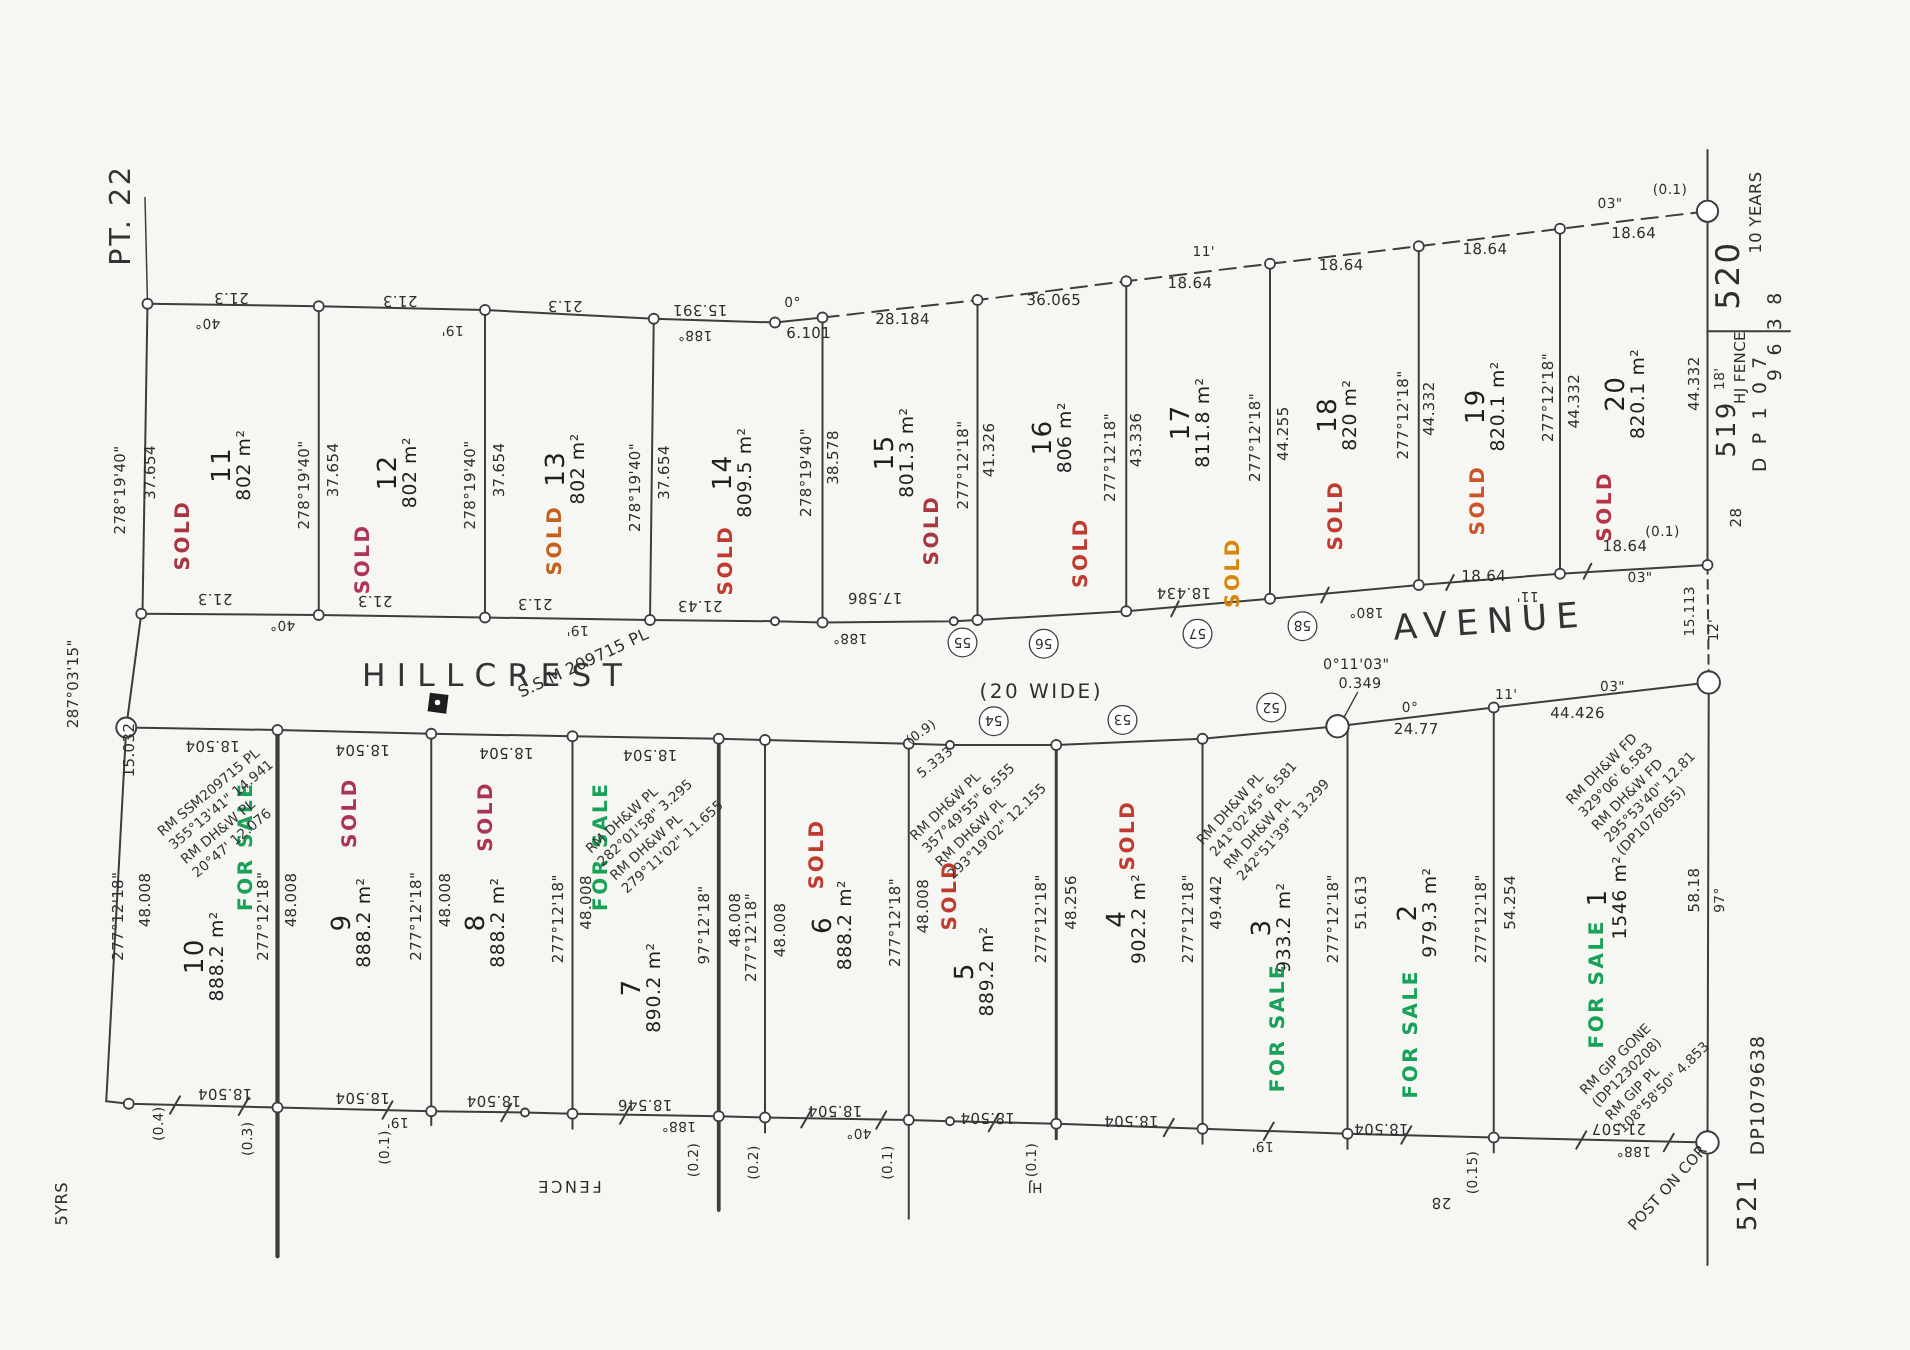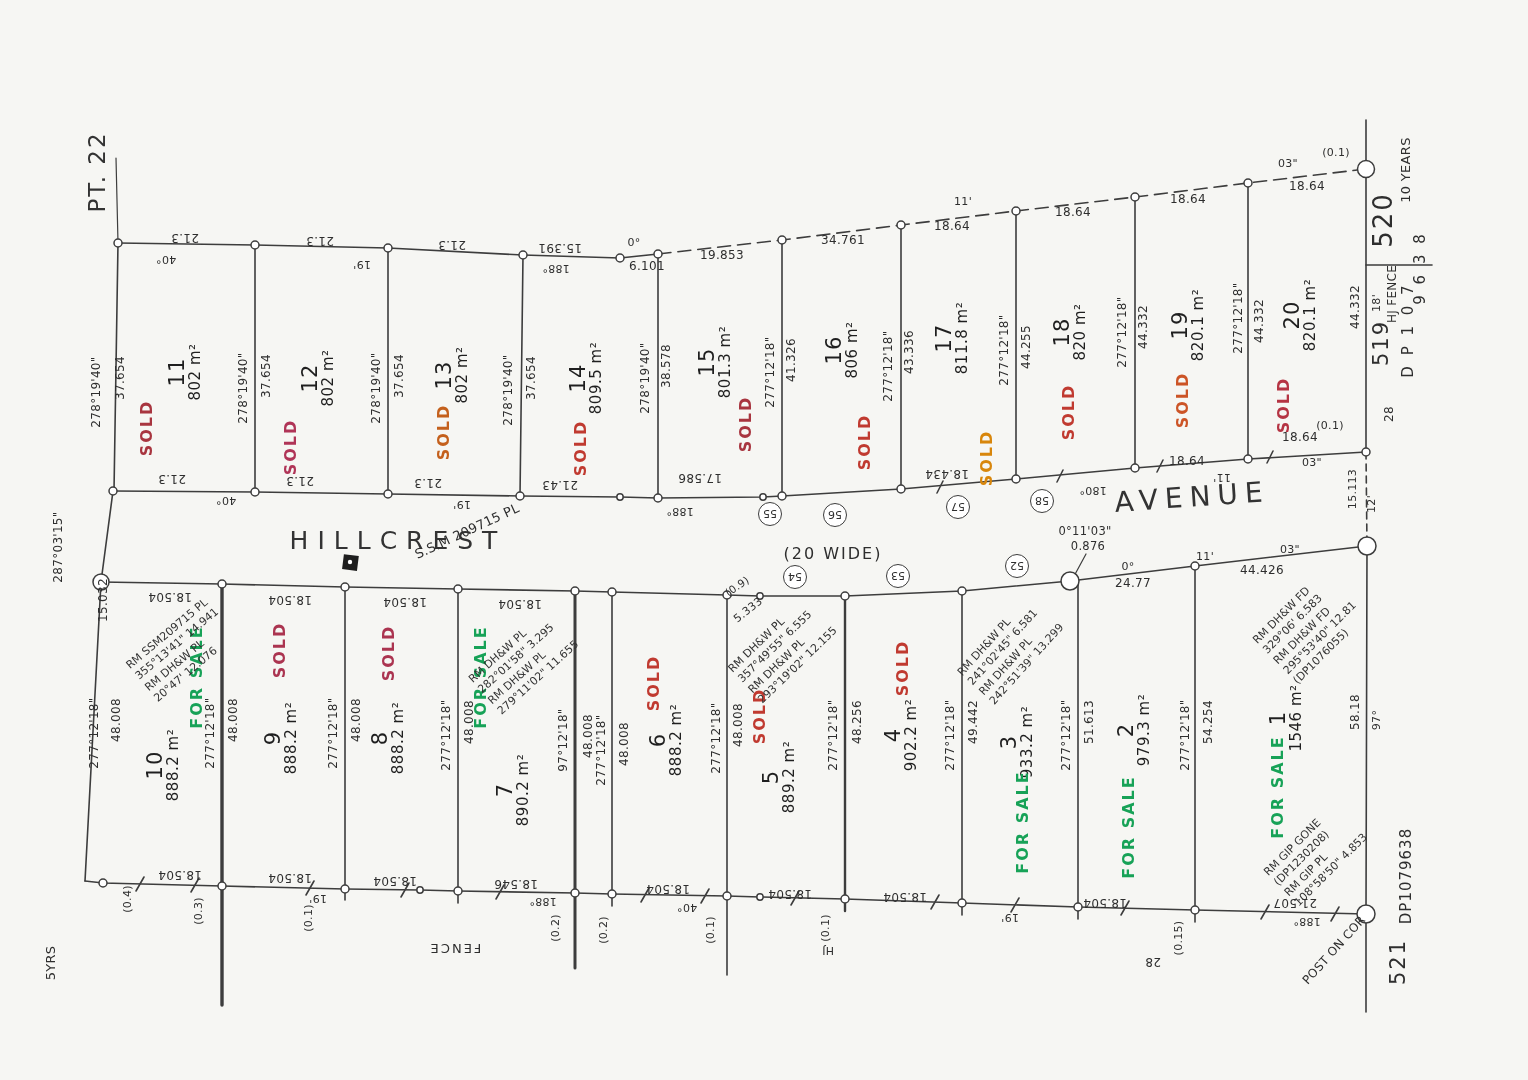--- a/index.html
+++ b/index.html
@@ -154,21 +154,21 @@
   </svg>
 
   <div class="lbl v big" style="left:97px;top:172px">PT. 22</div>
   <div class="lbl v" style="left:50px;top:963px;font-size:13px">5YRS</div>
 
   <div class="lbl" style="left:398px;top:540px;font-size:25px;letter-spacing:9px;color:#333">HILLCREST</div>
   <div class="lbl" style="left:833px;top:553px;font-size:16px;letter-spacing:2px">(20 WIDE)</div>
   <div class="lbl" style="left:1192px;top:497px;font-size:28px;letter-spacing:7px;color:#333;transform:translate(-50%,-50%) rotate(-4deg)">AVENUE</div>
   <div class="lbl" style="left:467px;top:531px;font-size:13px;transform:translate(-50%,-50%) rotate(-25deg)">S.S.M 209715 PL</div>
   <div class="lbl" style="left:1085px;top:531px;font-size:11.5px">0°11'03"</div>
-  <div class="lbl" style="left:1088px;top:546px;font-size:11.5px">0.876</div>
+  <div class="lbl" style="left:1088px;top:546px;font-size:11.5px">0.349</div>
 
   <div class="lot-block" style="left:185px;top:372px">
       <div class="lot-num">11</div>
       <div class="lot-area">802 m²</div>
     </div>
   <div class="status" style="left: 146px; top: 428px; color: rgb(168, 53, 63);">SOLD</div>
   <div class="lot-block" style="left:318px;top:378px">
       <div class="lot-num">12</div>
       <div class="lot-area">802 m²</div>
     </div>
@@ -318,22 +318,22 @@
 
   <div class="lb lbl f" style="left:185px;top:238px">21.3</div>
   <div class="lbl f" style="left:166px;top:259px;font-size:11px">40°</div>
   <div class="lbl f" style="left:320px;top:241px">21.3</div>
   <div class="lbl f" style="left:362px;top:264px;font-size:11px">19'</div>
   <div class="lbl f" style="left:452px;top:245px">21.3</div>
   <div class="lbl f" style="left:560px;top:248px">15.391</div>
   <div class="lbl f" style="left:556px;top:268px;font-size:11px">188°</div>
   <div class="lbl" style="left:634px;top:242px;font-size:11px">0°</div>
   <div class="lbl" style="left:647px;top:266px">6.101</div>
-  <div class="lbl" style="left:722px;top:255px">19.853</div>
-  <div class="lbl" style="left:843px;top:240px">34.761</div>
+  <div class="lbl" style="left:722px;top:255px">28.184</div>
+  <div class="lbl" style="left:843px;top:240px">36.065</div>
   <div class="lbl" style="left:963px;top:201px;font-size:11px">11'</div>
   <div class="lbl" style="left:952px;top:226px">18.64</div>
   <div class="lbl" style="left:1073px;top:212px">18.64</div>
   <div class="lbl" style="left:1188px;top:199px">18.64</div>
   <div class="lbl" style="left:1307px;top:186px">18.64</div>
   <div class="lbl" style="left:1288px;top:163px;font-size:11px">03"</div>
   <div class="lbl" style="left:1336px;top:152px;font-size:11px">(0.1)</div>
 
   <div class="lbl f" style="left:172px;top:479px">21.3</div>
   <div class="lbl f" style="left:226px;top:500px;font-size:11px">40°</div>

